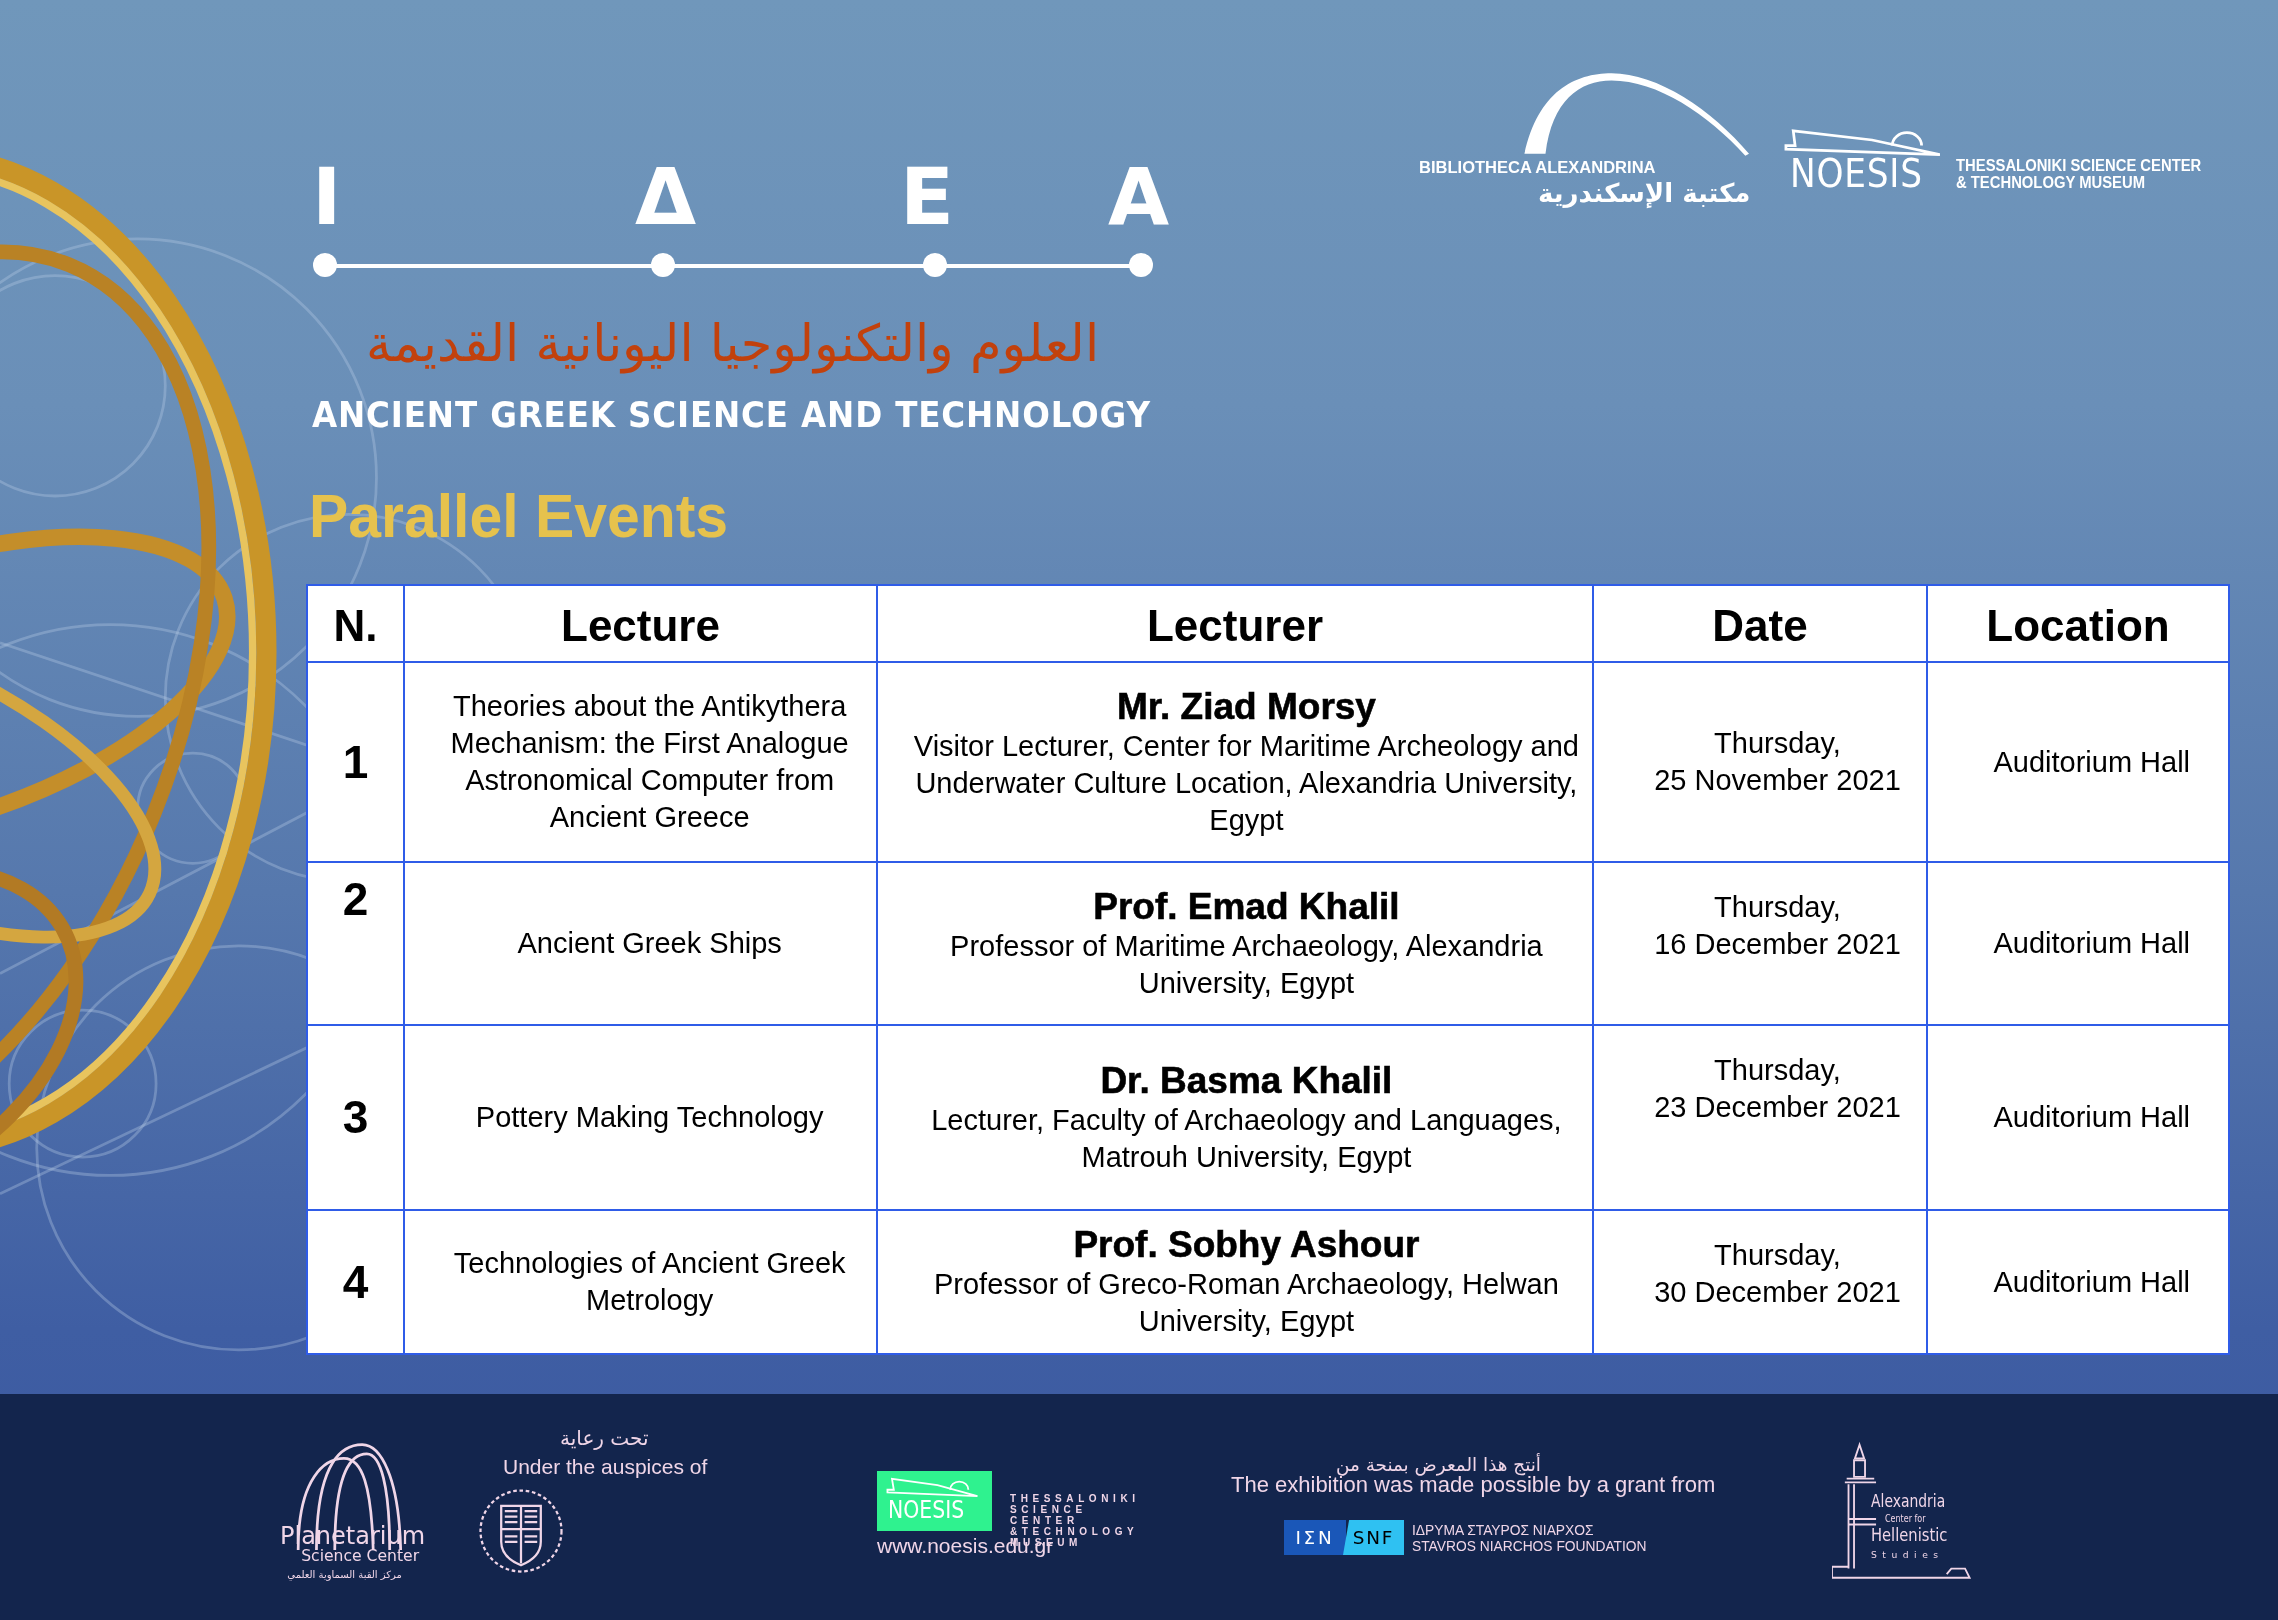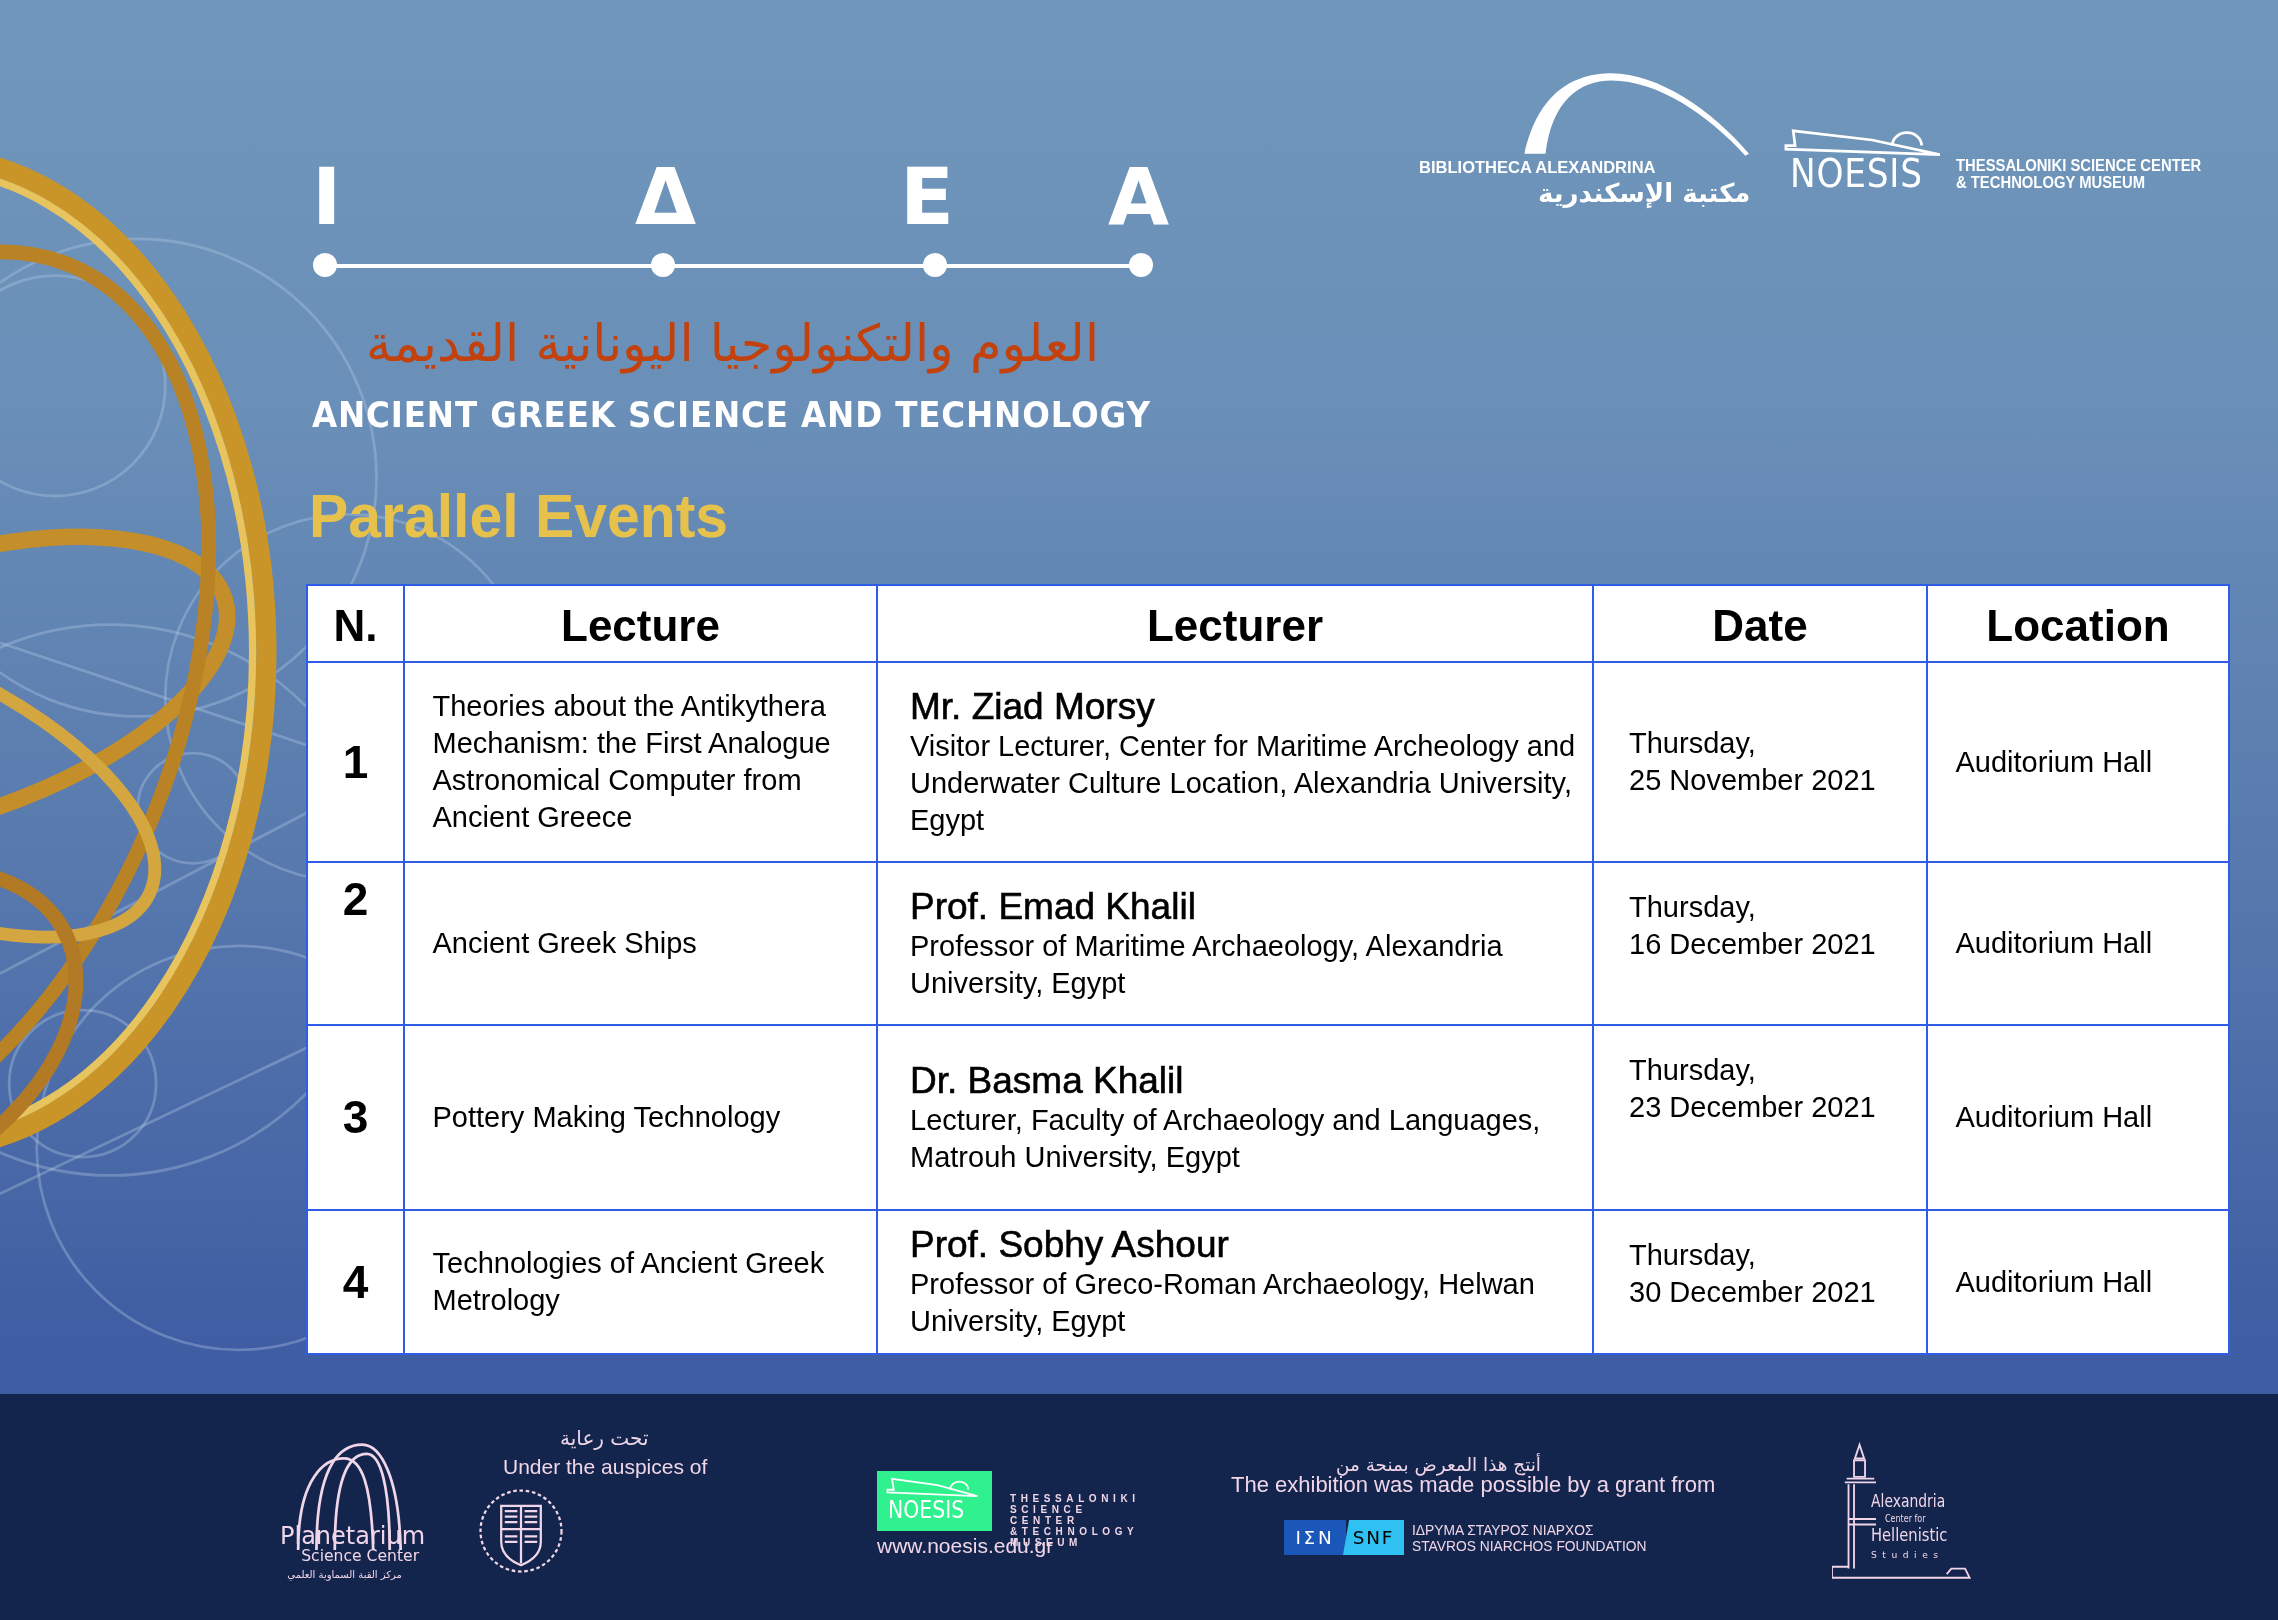--- a/index.html
+++ b/index.html
@@ -31,31 +31,31 @@
   .noesis-top-word { position: absolute; left: 5.5px; top: 22px; color: #fff; font-family: "DejaVu Sans", sans-serif; font-size: 39px; line-height: 46px; letter-spacing: 0.9px; transform: scaleX(0.88); transform-origin: left; }
   .noesis-top-sub { position: absolute; left: 172px; top: 27.5px; color: #fff; font-family: "Liberation Sans", sans-serif; font-weight: bold; font-size: 15.6px; line-height: 17.4px; white-space: nowrap; transform: scaleX(0.95); transform-origin: left; }
 
   
   .section-title { position: absolute; left: 309px; top: 479px; color: #e6c24d; font-family: "Liberation Sans", sans-serif; font-weight: bold; font-size: 62px; line-height: 73px; transform: scaleX(0.95); transform-origin: left; }
 
   
   .events-table { position: absolute; left: 306px; top: 584px; width: 1923px; border-collapse: collapse; background: #fff; table-layout: fixed; }
   .events-table th, .events-table td { border: 2.8px solid #2f5ce8; color: #000; }
   .events-table th { height: 77px; font-family: "Liberation Sans", sans-serif; font-weight: bold; font-size: 44px; text-align: center; vertical-align: middle; padding-top: 5.5px; }
-  .events-table td { vertical-align: middle; font-family: "Liberation Sans", sans-serif; font-size: 29px; line-height: 37px; }
+  .events-table td { vertical-align: middle; font-family: "Liberation Sans", sans-serif; font-size: 29px; line-height: 37px; text-align: center; }
   .col-n { width: 97px; }
   .col-lecture { width: 473px; }
   .col-lecturer { width: 716px; }
   .col-date { width: 334px; }
   .col-location { width: 302px; }
   td.num { text-align: center; font-weight: bold; font-size: 46px; }
   td.num.top { vertical-align: top; padding-top: 18.4px; }
   td.lecture { padding-left: 27.5px; padding-right: 9.2px; }
   td.lecturer { padding-left: 32px; padding-right: 9.2px; }
-  .lecturer-name { font-weight: normal; font-size: 37px; line-height: 42px; display: block; -webkit-text-stroke: 0.6px #000; }
+  .lecturer-name { font-weight: bold; font-size: 37px; line-height: 42px; display: block; -webkit-text-stroke: 0.6px #000; }
   .lecturer-role { display: block; }
   td.date { padding-left: 35px; }
   td.date.top { vertical-align: top; padding-top: 26px; }
   td.location { padding-left: 27.5px; }
   .row-1 { height: 200px; }
   .row-2 { height: 163px; }
   .row-3 { height: 185px; }
   .row-4 { height: 144px; }
 
   

